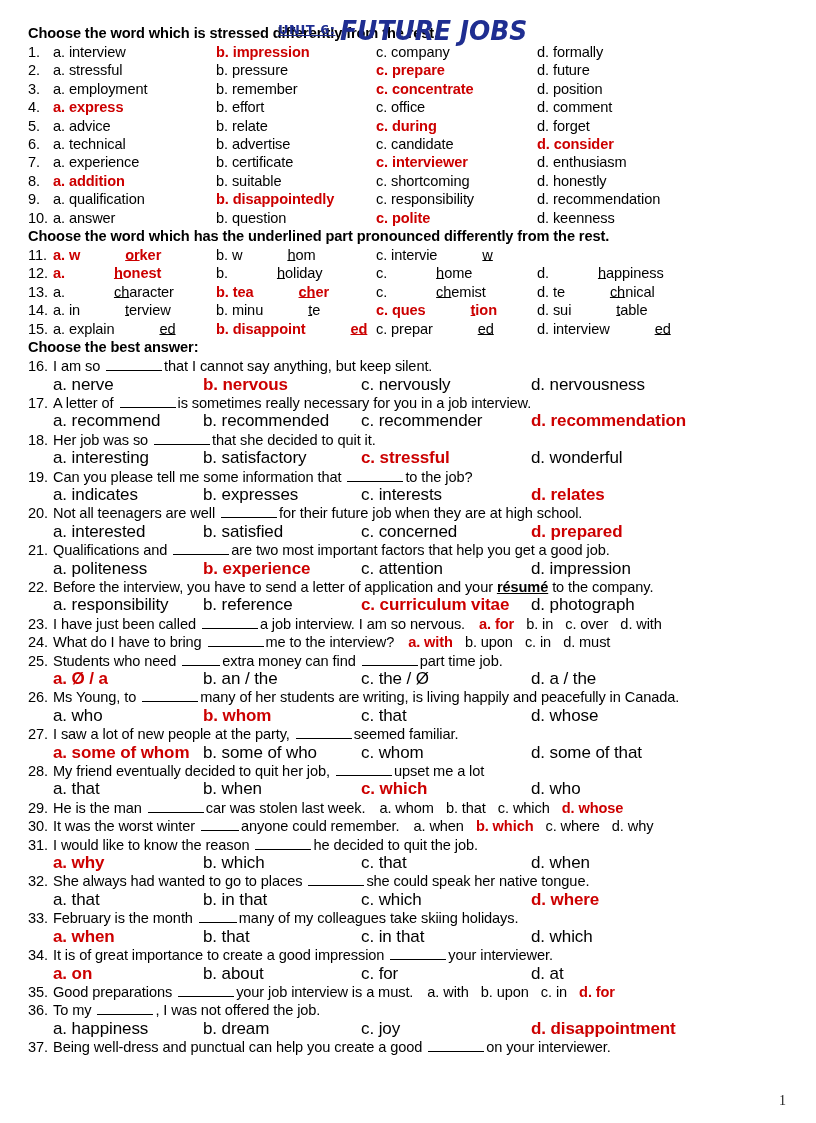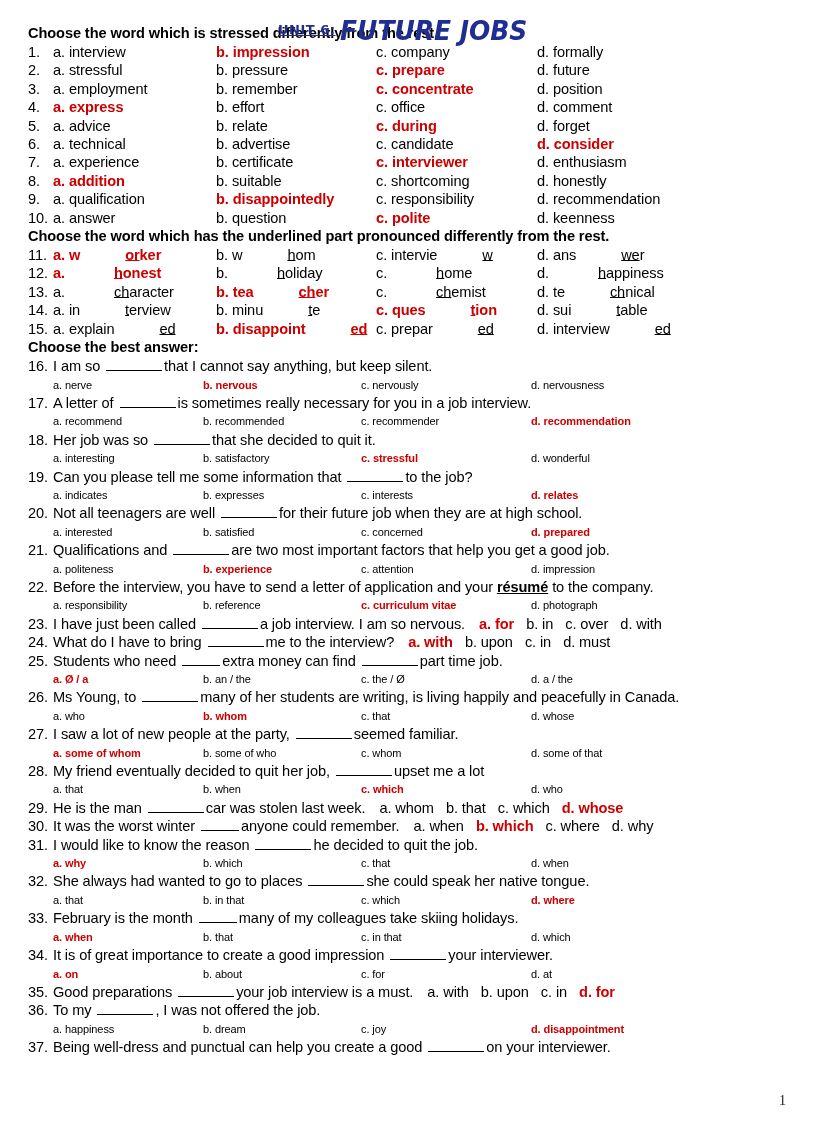--- a/index.html
+++ b/index.html
@@ -100,21 +100,21 @@
     border-bottom: 1.4px solid #000;
     height: 11px;
     vertical-align: baseline;
     margin: 0 2px;
   }
   .blank.w1 { width: 56px; }
   .blank.w2 { width: 38px; }
   .opts {
     display: flex;
     align-items: baseline;
-    font-size: 11px;
+    font-size: 17px;
     line-height: 18.4px;
     white-space: nowrap;
     padding-left: 25px;
     letter-spacing: -0.1px;
   }
   .opts .o1 { flex: 0 0 150px; }
   .opts .o2 { flex: 0 0 158px; }
   .opts .o3 { flex: 0 0 170px; }
   .opts .o4 { flex: 0 0 210px; }
   .inline-opts {
@@ -218,21 +218,20 @@
     </div>
 
   <div class="section-head">Choose the word which has the underlined part pronounced differently from the rest.</div>
 
   <div id="underline-list">
       <div class="qrow">
         <span class="qnum">11.</span>
         <span class="col-a ans">a. w<u class="mark">or</u>ker</span>
         <span class="col-b">b. w<u class="mark">h</u>om</span>
         <span class="col-c">c. intervie<u class="mark">w</u></span>
-        <span class="col-d">d. ans<u class="mark">we</u>r</span>
       </div>
       <div class="qrow">
         <span class="qnum">12.</span>
         <span class="col-a ans">a. <u class="mark">h</u>onest</span>
         <span class="col-b">b. <u class="mark">h</u>oliday</span>
         <span class="col-c">c. <u class="mark">h</u>ome</span>
         <span class="col-d">d. <u class="mark">h</u>appiness</span>
       </div>
       <div class="qrow">
         <span class="qnum">13.</span>

